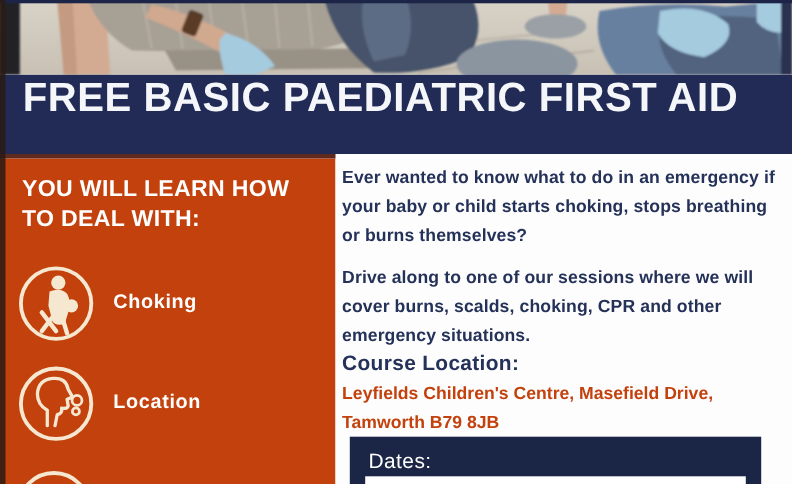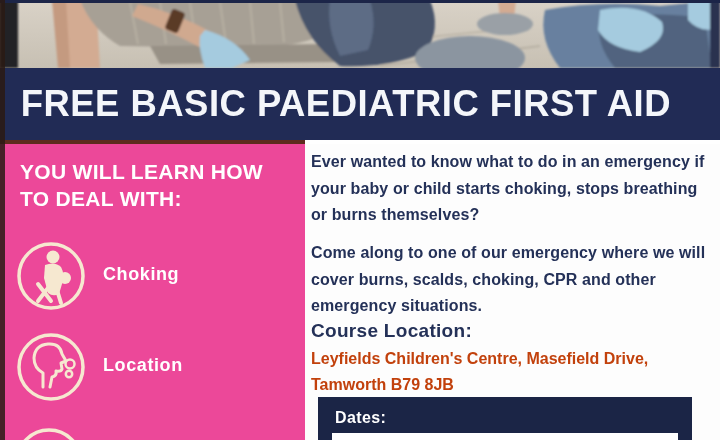--- a/index.html
+++ b/index.html
@@ -8,30 +8,30 @@
     font-family:"Liberation Sans",sans-serif;background:#ffffff;
   }
   
   .photo{position:absolute;left:0;top:0;width:720px;height:68px;overflow:hidden;}
   .photo svg{display:block;}
   .top-line{position:absolute;left:0;top:0;width:720px;height:3px;background:#1c2548;}
   .left-edge{position:absolute;left:0;top:0;width:5px;height:440px;background:rgba(42,26,20,0.85);z-index:40;}
   
   .banner{
     position:absolute;left:0;top:68px;width:720px;height:72px;background:#212b55;
-    display:flex;align-items:center;z-index:5;
+    display:flex;z-index:5;
   }
   .banner h1{
     margin:0;padding-left:21px;color:#f4f6fa;font-size:37px;font-weight:700;
     letter-spacing:0.5px;white-space:nowrap;transform:scaleX(0.985);transform-origin:left center;
   }
   .maroon-strip{position:absolute;left:0;top:140px;width:305px;height:4px;background:#5e2b1e;z-index:6;}
   
   .sidebar{
-    position:absolute;left:0;top:144px;width:305px;height:296px;background:#ec4899;
+    position:absolute;left:0;top:144px;width:305px;height:296px;background:#c2410c;
   }
   .sidebar-heading{
     position:absolute;left:20px;top:14px;width:272px;color:#ffffff;
     font-size:21px;font-weight:700;line-height:27px;letter-spacing:0.3px;
   }
   .learn-item{position:absolute;left:0;width:305px;}
   .item-choking{top:96px;height:72px;}
   .item-breathing{top:187px;height:72px;}
   .item-partial{top:280px;height:16px;}
   .icon-wrap{position:absolute;left:15px;top:0;width:72px;height:72px;}
@@ -54,21 +54,21 @@
     font-size:19px;font-weight:700;letter-spacing:0.3px;text-align:right;
   }
   .loc-address{
     position:absolute;left:6px;top:202px;width:402px;margin:0;color:#c2410c;
     font-size:16px;font-weight:700;line-height:26px;
   }
   .dates-box{
     position:absolute;left:13px;top:253px;width:374px;height:60px;background:#1b2546;
   }
   .dates-label{
-    position:absolute;left:17px;top:12px;color:#ffffff;font-size:16px;font-weight:700;
+    position:absolute;left:17px;top:12px;color:#ffffff;font-size:19px;font-weight:400;
     letter-spacing:0.4px;
   }
   .dates-content{
     position:absolute;left:14px;top:36px;width:346px;height:30px;background:#ffffff;
   }
 </style>
 </head>
 <body>
 
 <div class="flyer">
@@ -170,21 +170,21 @@
         <svg width="72" height="72" viewBox="0 0 72 72">
           <circle cx="34" cy="38" r="32" fill="none" stroke="#f6e8d0" stroke-width="3.5"></circle>
           <path d="M22,22 L44,42" stroke="#f6e8d0" stroke-width="3" stroke-linecap="round"></path>
         </svg>
       </div>
     </div>
   </div>
 
   <div class="main">
     <p class="para para-intro">Ever wanted to know what to do in an emergency if your baby or child starts choking, stops breathing or burns themselves?</p>
-    <p class="para para-sessions">Come along to one of our emergency where we will cover burns, scalds, choking, CPR and other emergency situations.</p>
+    <p class="para para-sessions">Drive along to one of our sessions where we will cover burns, scalds, choking, CPR and other emergency situations.</p>
     <p class="loc-label">Course Location:</p>
     <p class="loc-address">Leyfields Children's Centre, Masefield Drive, Tamworth B79 8JB</p>
 
     <div class="dates-box">
       <div class="dates-label">Dates:</div>
       <div class="dates-content"></div>
     </div>
   </div>
 
 </div>

